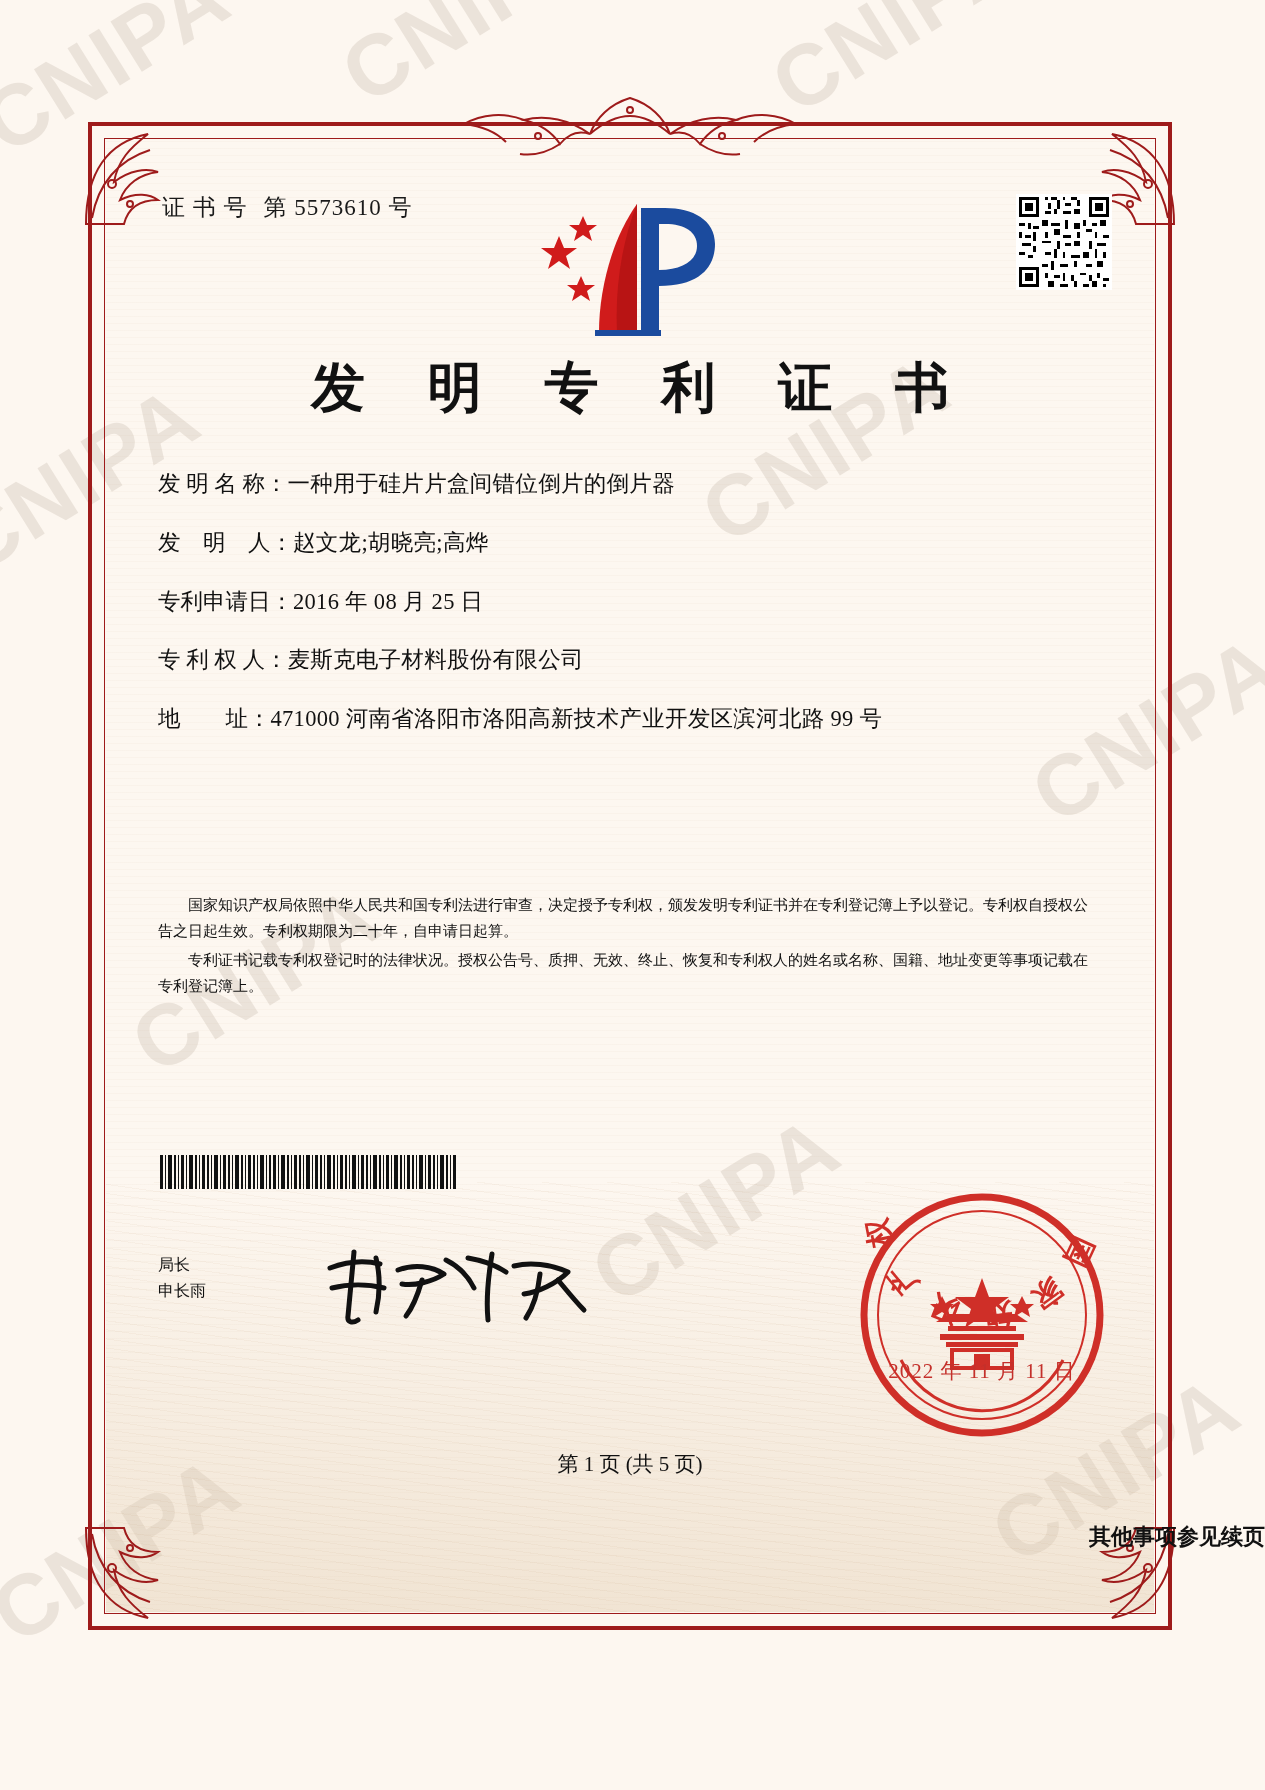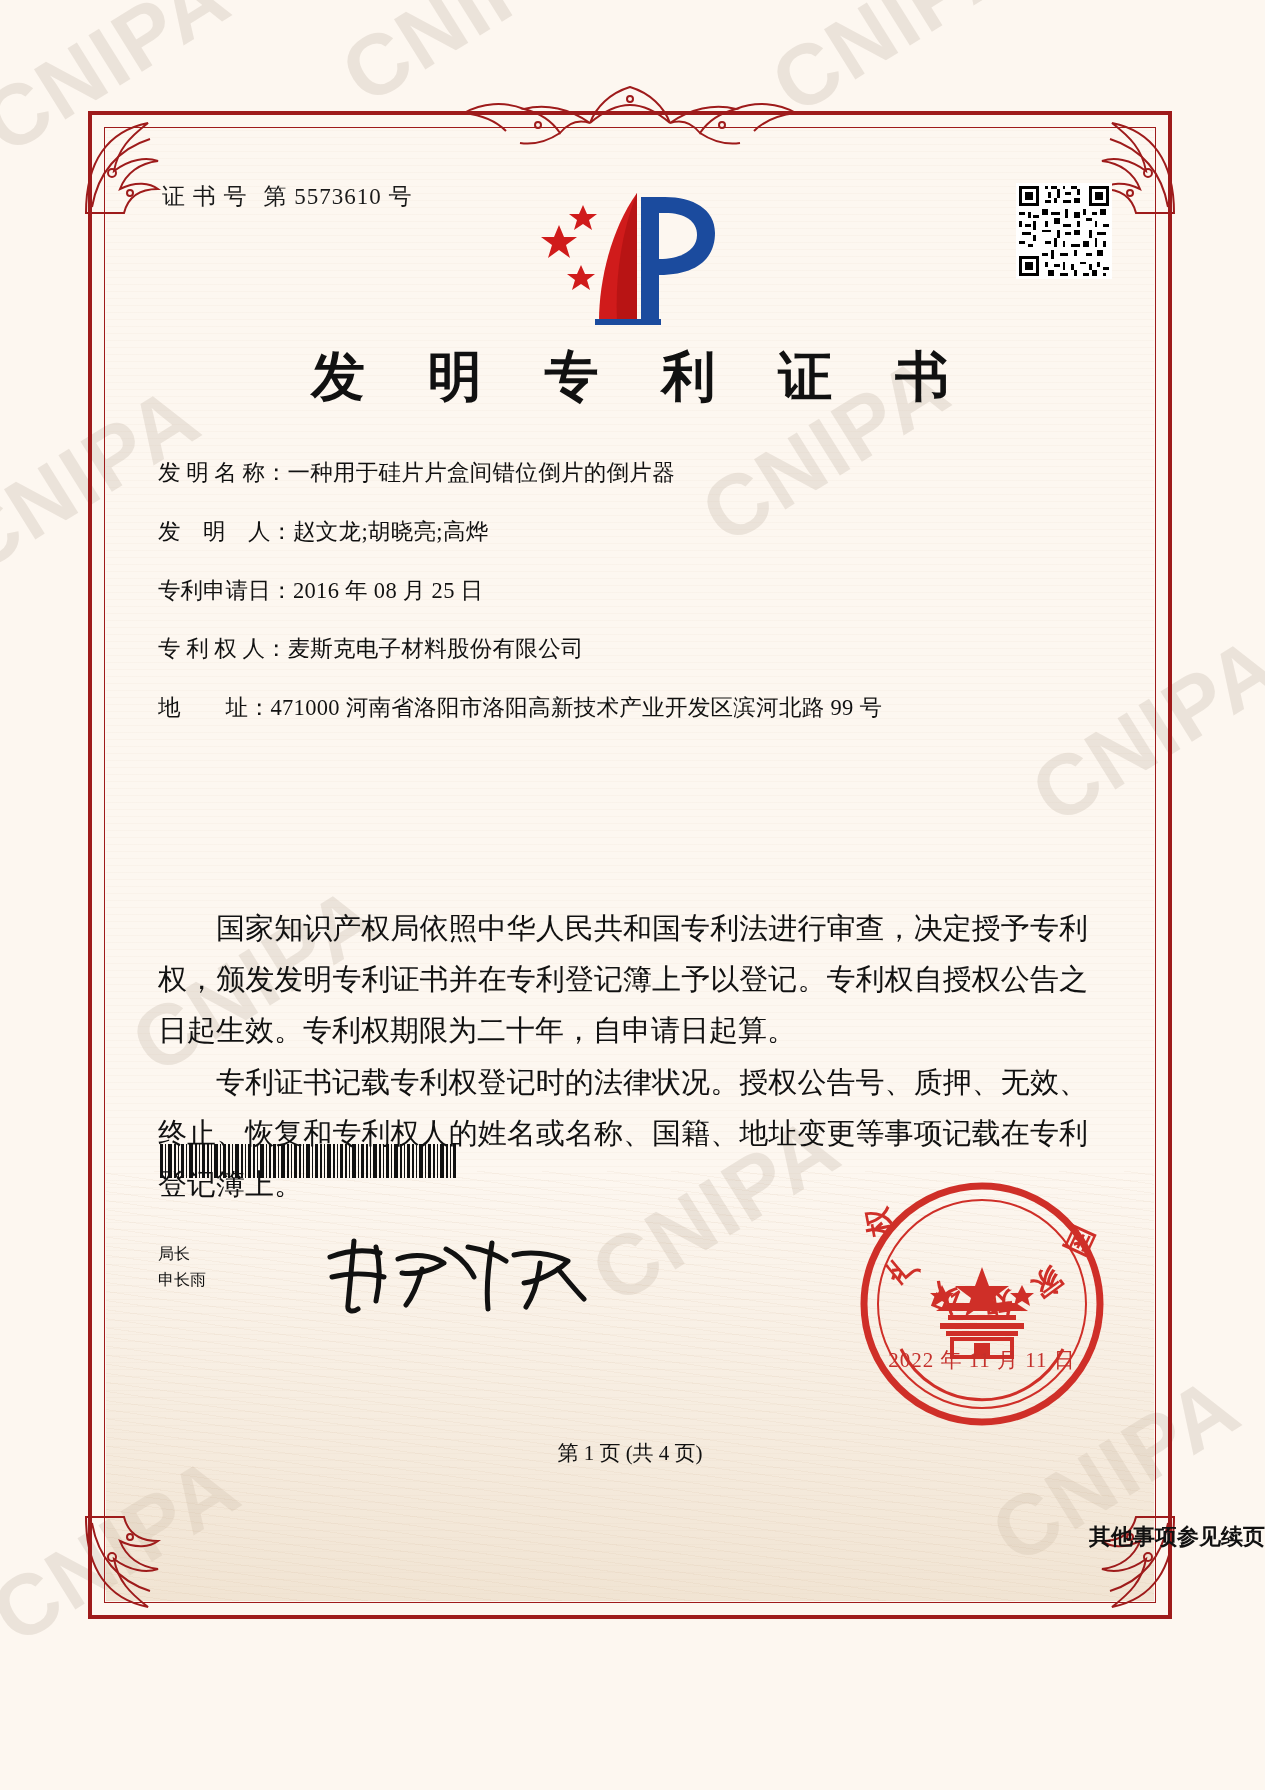--- a/index.html
+++ b/index.html
@@ -30,21 +30,21 @@
     color: rgba(190, 175, 160, 0.28);
     letter-spacing: 2px;
     transform: rotate(-32deg);
     white-space: nowrap;
   }
 
   
   .page {
     position: absolute;
     left: 0;
-    top: 1px;
+    top: 12px;
     width: 1260px;
     height: 1700px;
     z-index: 2;
   }
 
   .outer-border {
     position: absolute;
     left: 88px;
     top: 110px;
     right: 88px;
@@ -173,25 +173,24 @@
   }
   .pubrow .left { width: 430px; }
   .pubrow .right { flex: 1; }
 
   .paragraphs {
     position: absolute;
     left: 158px;
     top: 880px;
     width: 930px;
     z-index: 5;
-    font-size: 29px;
+    font-size: 15px;
     line-height: 1.75;
     color: #111;
     text-align: justify;
-    margin-top: 22px;
   }
   .paragraphs p {
     margin: 0 0 2px 0;
     text-indent: 2em;
   }
 
   
   .barcode {
     position: absolute;
     left: 160px;
@@ -641,17 +640,17 @@
         <path d="M-46 -2 L46 -2 L34 -10 L-34 -10 Z" fill="#cf2f28"></path>
       </g>
 
       <g fill="none" stroke="#cf2f28" stroke-width="3">
         <path d="M42 168 A 90 90 0 0 0 204 168"></path>
       </g>
     </svg>
   </div>
   <div class="seal-date">2022 年 11 月 11 日</div>
 
-  <div class="page-no">第 1 页 (共 4 页)</div>
+  <div class="page-no">第 1 页 (共 5 页)</div>
 
 </div>
 
 <div class="footer-note">其他事项参见续页</div>
 
 </body></html>

